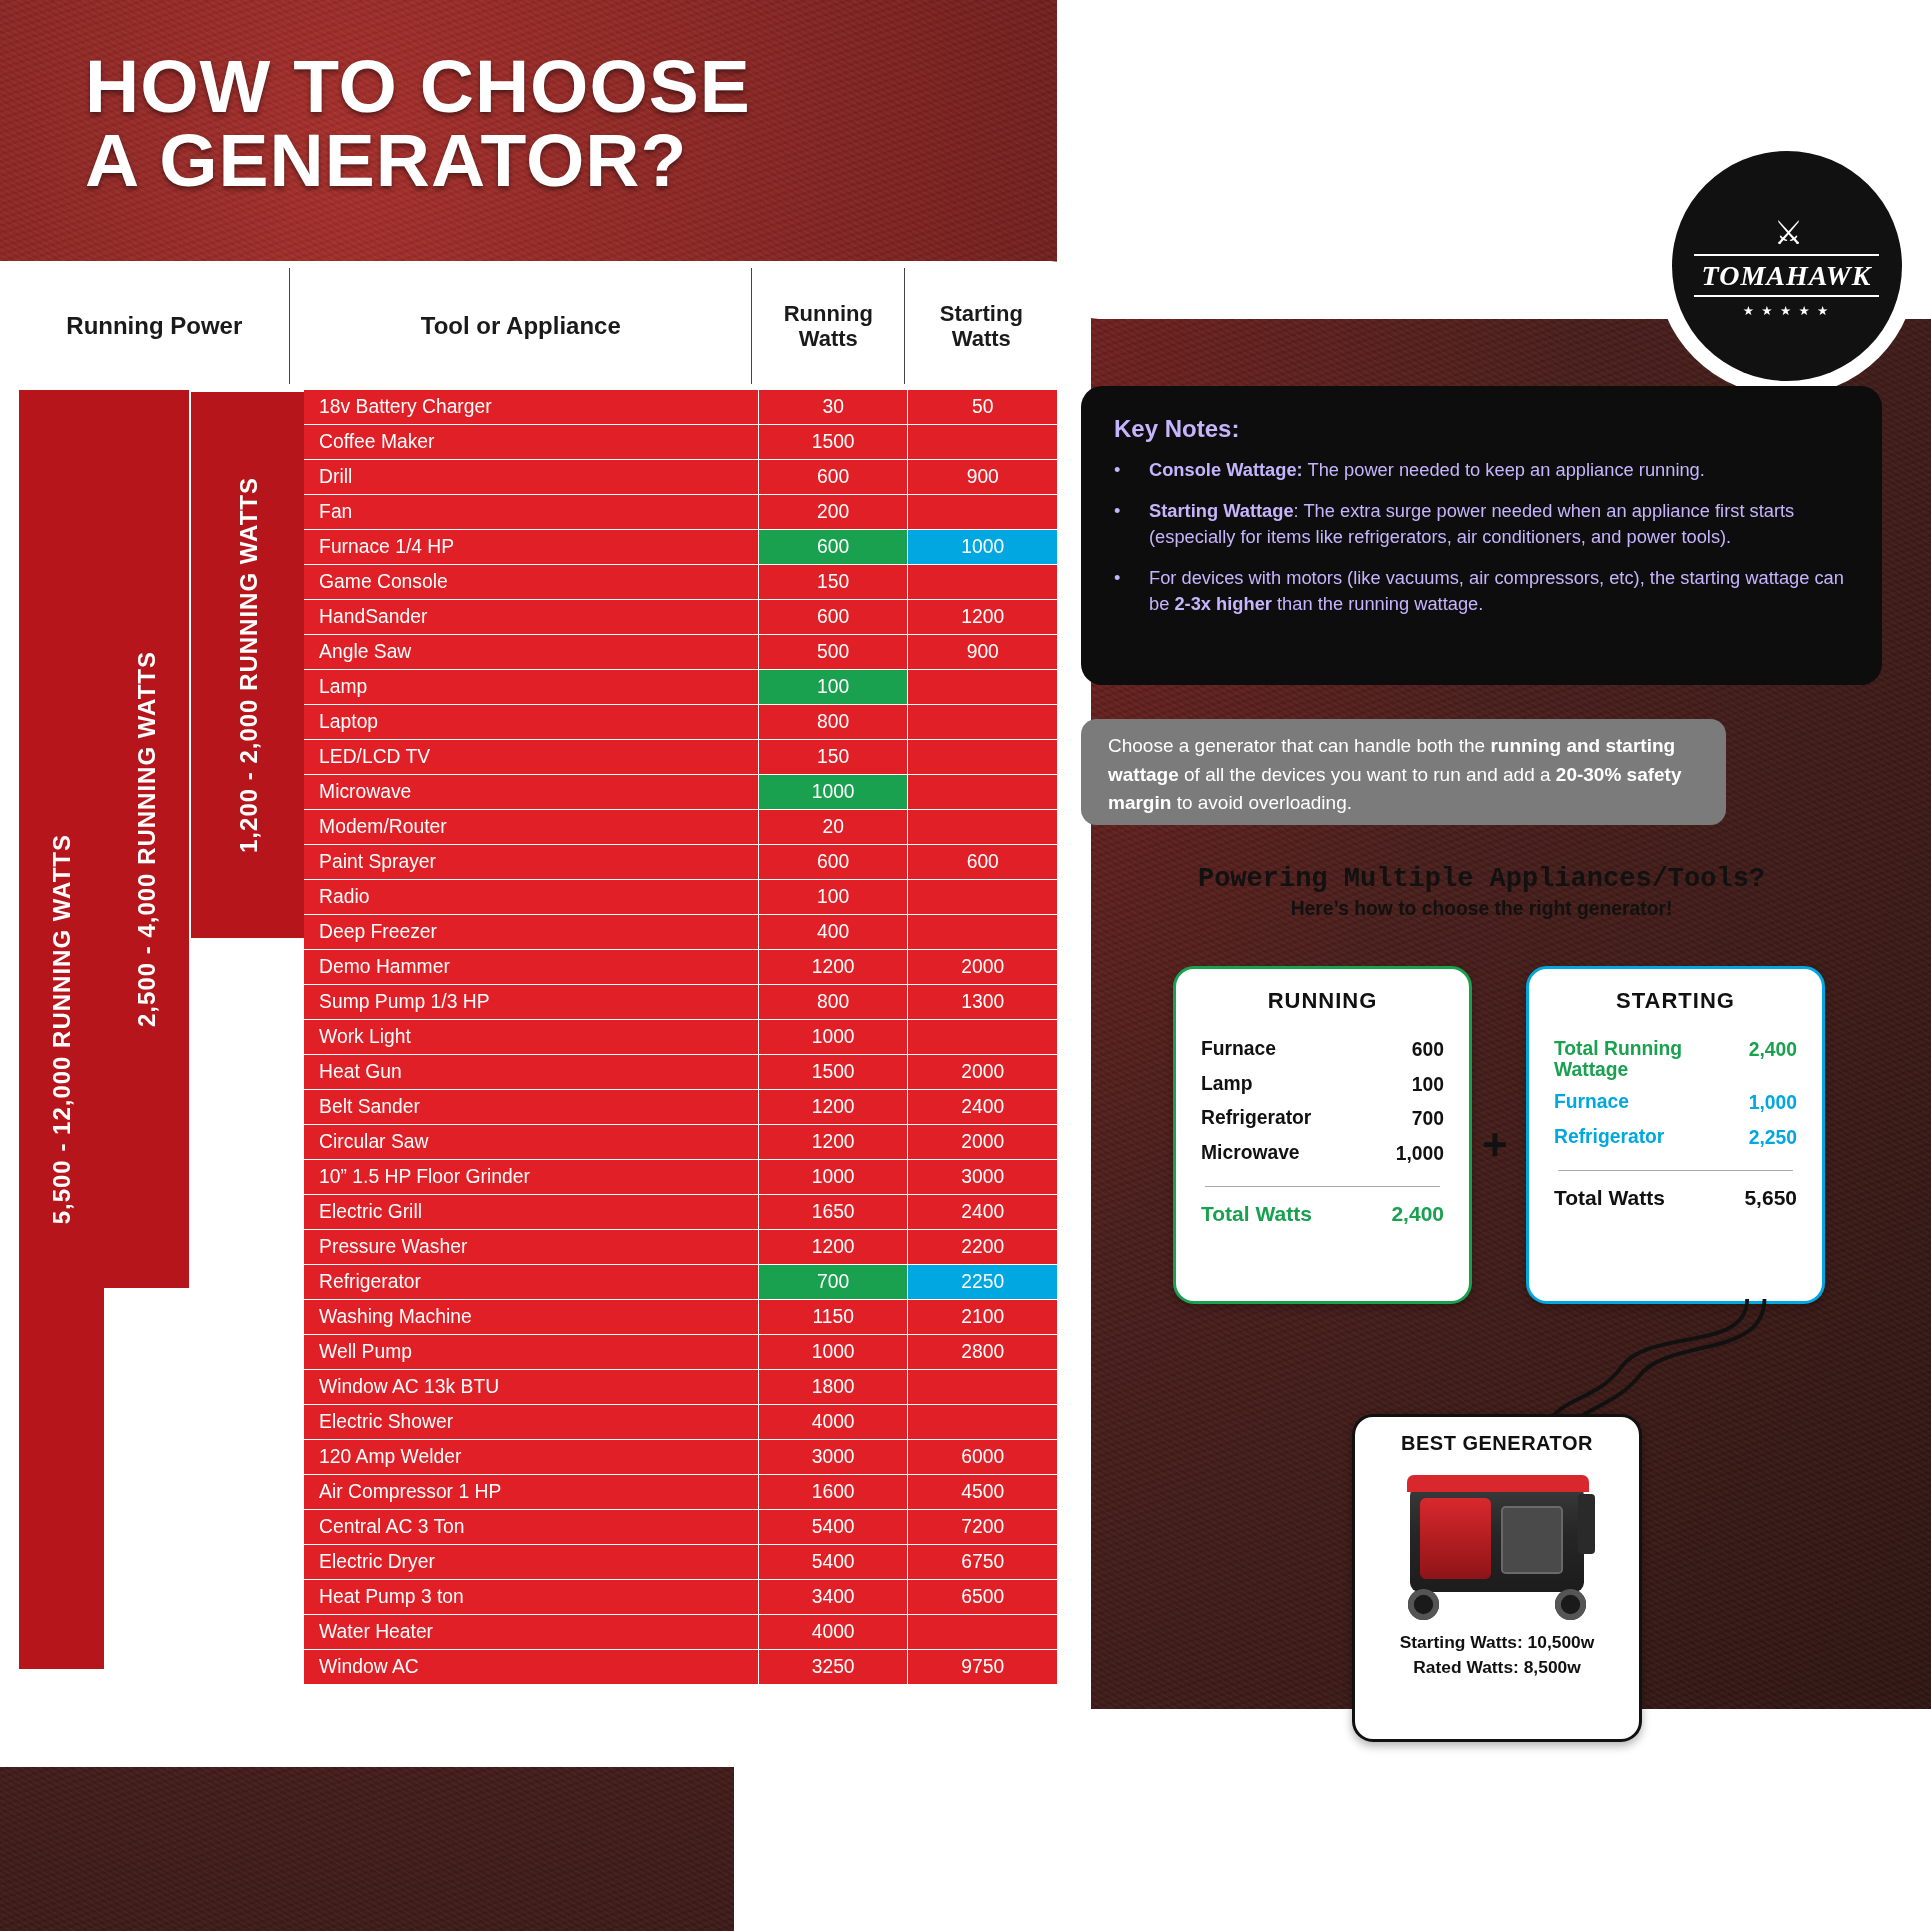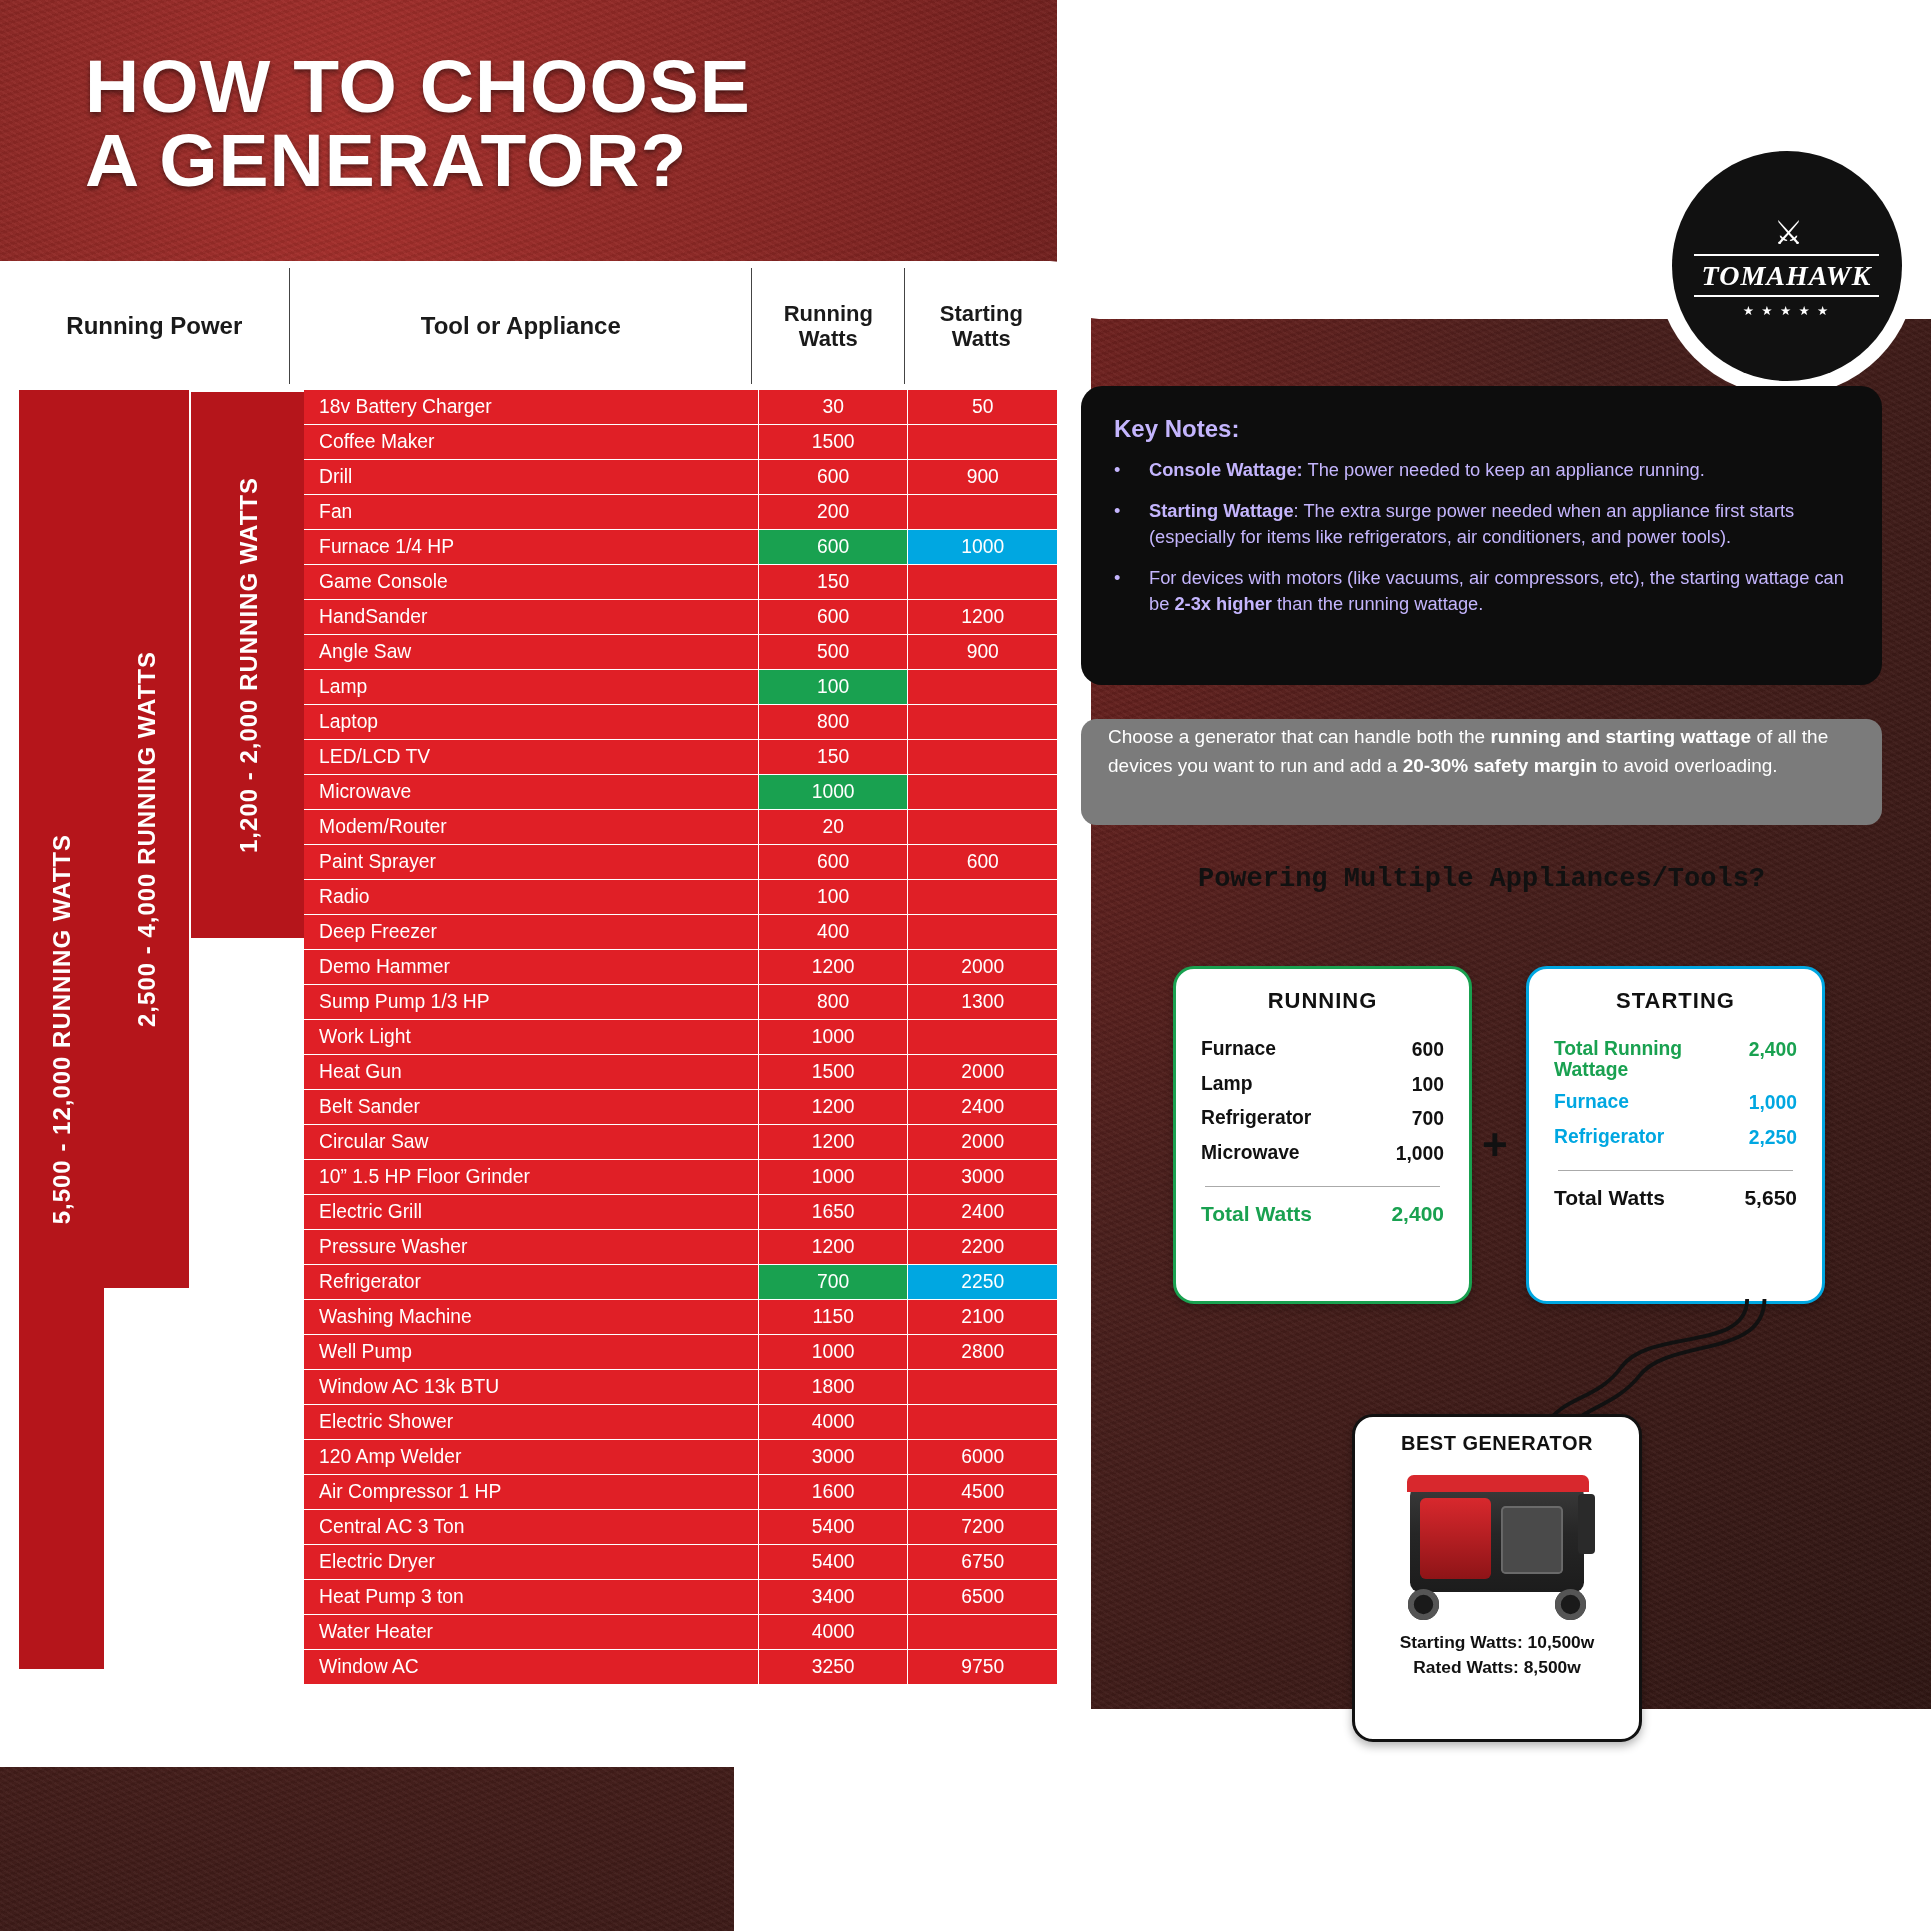--- a/index.html
+++ b/index.html
@@ -144,23 +144,23 @@
     color: #c4b5fd; padding: 29px 33px;
   }
   .keynotes h3 { font-size: 24px; margin-bottom: 13.5px; }
   .kn-item { display: flex; margin-bottom: 15.4px; font-size: 18.3px; line-height: 1.42; }
   .kn-bullet { width: 35px; flex: none; }
   .kn-text b { font-weight: 700; }
 
   
   .advice {
     position: absolute; left: 1081px; top: 719px;
-    width: 801px; height: 106px;
+    width: 645px; height: 106px;
     background: #7b7b7b; border-radius: 15.4px;
-    color: #fff; padding: 4px 27px;
+    color: #fff; padding: 13px 27px;
     font-size: 19px; line-height: 1.5;
   }
 
   
   .multi-title {
     position: absolute; left: 1081px; top: 864px; width: 801px;
     text-align: center; color: #111;
   }
   .multi-title h2 { font-size: 27px; font-weight: 800; font-family: Liberation Mono, monospace; }
   .multi-title p { font-size: 19.3px; font-weight: 700; margin-top: 3.9px; }
@@ -523,20 +523,21 @@
         </div>
       </div>
   </div>
 
   <div class="advice">
     <span id="advice-text">Choose a generator that can handle both the <b>running and starting wattage</b> of all the devices you want to run and add a <b>20-30% safety margin</b> to avoid overloading.</span>
   </div>
 
   <div class="multi-title">
     <h2>Powering Multiple Appliances/Tools?</h2>
+    <p>Here’s how to choose the right generator!</p>
   </div>
 
   <div class="card card-running">
     <h4>RUNNING</h4>
     <div id="running-items">
         <div class="line-item">
           <span class="lbl multiline-lbl">Furnace</span>
           <span class="val">600</span>
         </div>
         <div class="line-item">

